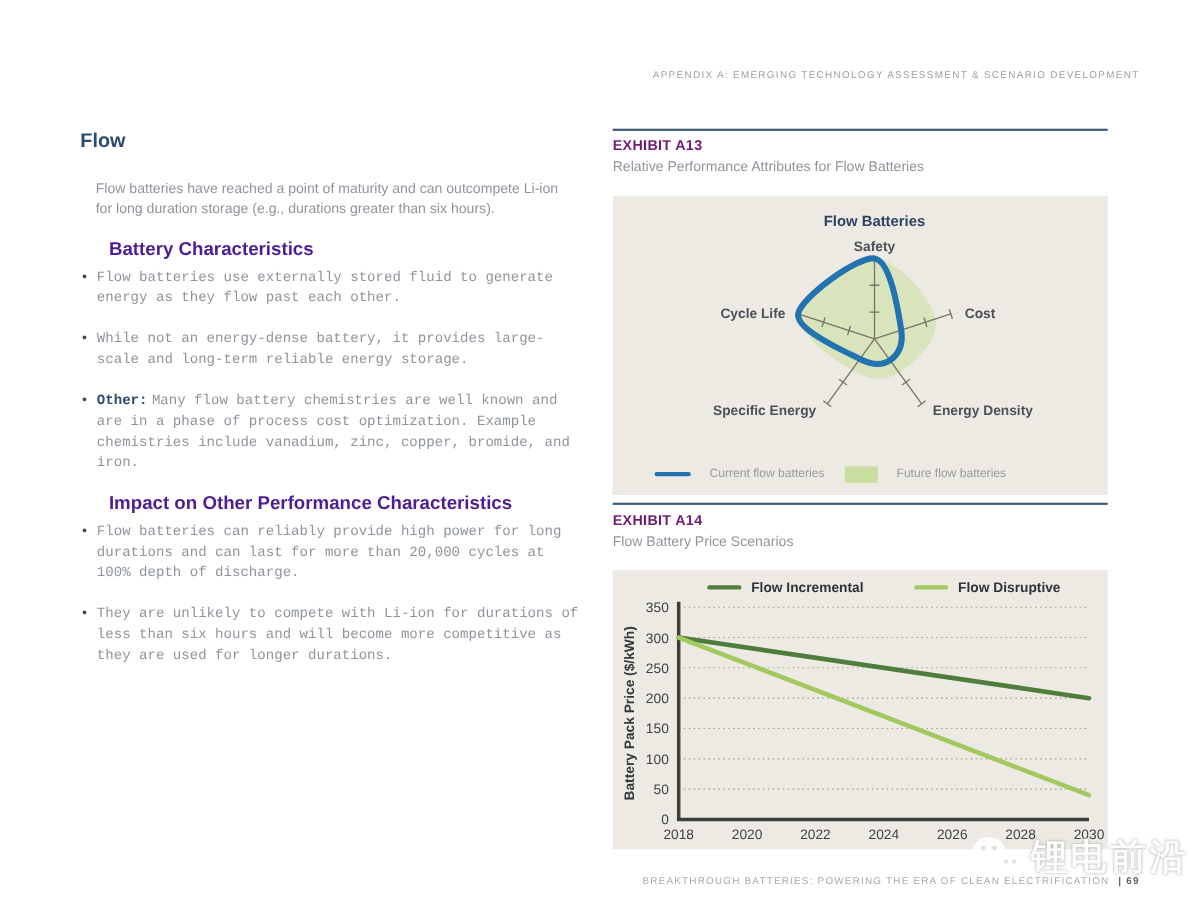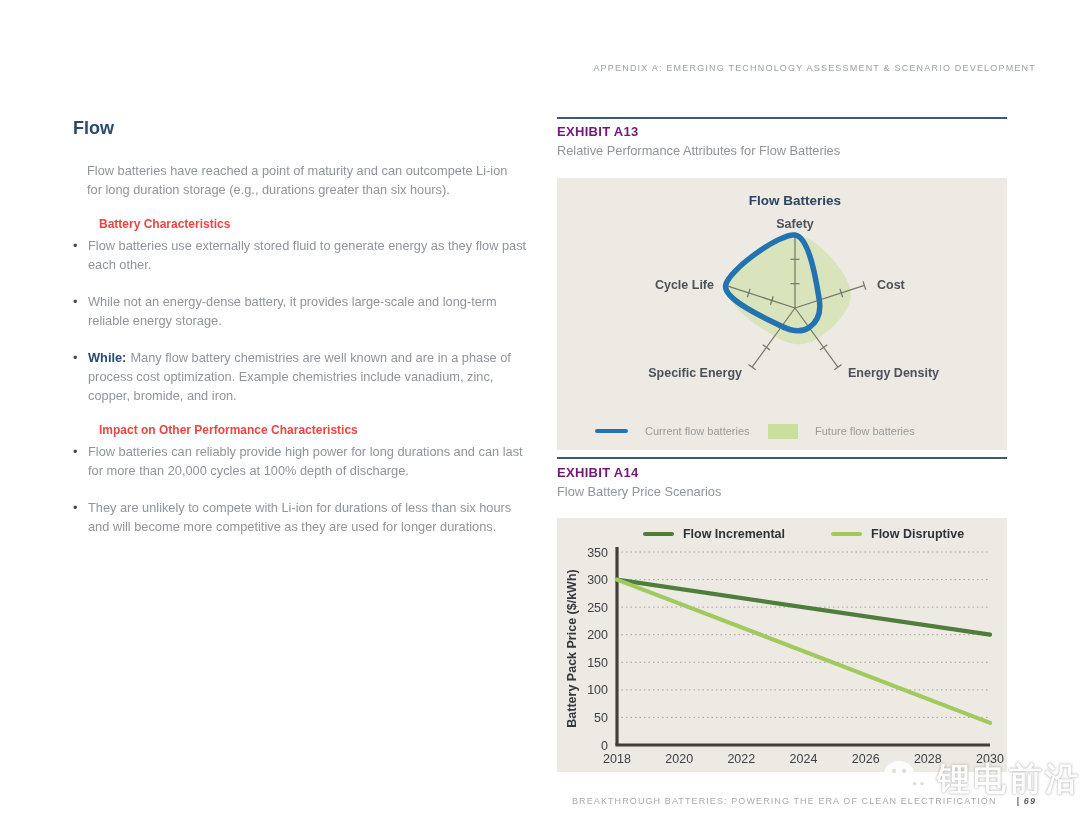--- a/index.html
+++ b/index.html
@@ -9,29 +9,29 @@
   }
   
   .appendix-header {
     position:absolute; top:63px; right:44px;
     font-size:9px; letter-spacing:1.2px; color:#9ba0a6; white-space:nowrap;
   }
   .footer {
     position:absolute; top:796px; right:44px;
     font-size:9px; letter-spacing:1.1px; color:#a6abb0; white-space:nowrap;
   }
-  .footer .pageno { color:#5d6368; font-weight:700; margin-left:20px;font-style:italic; }
+  .footer .pageno { color:#5d6368; font-weight:700; margin-left:8px; }
 
   
   .left-col { position:absolute; left:73px; top:118px; width:454px; }
   .article-title { font-size:18px; color:#2a4a70; font-weight:700; margin:0 0 22px 0; }
   .intro, .bullet { font-size:12.8px; line-height:19px; color:#8f959c; }
   .intro { margin:14px; }
-  .sec-heading { font-size:12px; color:#ef4444; font-weight:700; margin:18px 0 5px 0;padding-left:26px; }
-  .bullet { display:flex; margin:0 0 18px 0; }
+  .sec-heading { font-size:17px; color:#4c1d95; font-weight:700; margin:18px 0 5px 0;padding-left:26px; }
+  .bullet { display:flex; margin:0 0 18px 0;font-family:Liberation Mono, monospace; }
   .bullet .dot { flex:none; width:15px; color:#444b55; }
   .bullet .dot::before { content:"\2022"; }
   .btxt .lead { font-weight:700; color:#2a4a70; }
   .btxt .lead:not(:empty) { margin-right:4px; }
 
   
   .right-col { position:absolute; left:557px; top:0; width:450px; height:834px; }
   .rule { position:absolute; left:0; width:450px; height:2px; background:#3d5a7d; }
   .rule.r1 { top:117px; } .rule.r2 { top:457px; }
   .ex-label { position:absolute; left:0; font-size:13px; font-weight:700; color:#701a75; letter-spacing:.3px; }
@@ -88,21 +88,21 @@
       <span class="dot"></span>
       <span class="btxt"><span class="lead"></span><span>Flow batteries use externally stored fluid to generate energy as they flow past each other.</span></span>
     </div>
     <div class="bullet">
       <span class="dot"></span>
       <span class="btxt"><span class="lead"></span><span>While not an energy-dense battery, it provides large-scale and long-term reliable energy storage.</span></span>
     </div>
 
     <div class="bullet">
       <span class="dot"></span>
-      <span class="btxt"><span class="lead">While:</span><span>Many flow battery chemistries are well known and are in a phase of process cost optimization. Example chemistries include vanadium, zinc, copper, bromide, and iron.</span></span>
+      <span class="btxt"><span class="lead">Other:</span><span>Many flow battery chemistries are well known and are in a phase of process cost optimization. Example chemistries include vanadium, zinc, copper, bromide, and iron.</span></span>
     </div>
 
     <h2 class="sec-heading">Impact on Other Performance Characteristics</h2>
     <div class="bullet">
       <span class="dot"></span>
       <span class="btxt"><span class="lead"></span><span>Flow batteries can reliably provide high power for long durations and can last for more than 20,000 cycles at 100% depth of discharge.</span></span>
     </div>
     <div class="bullet">
       <span class="dot"></span>
       <span class="btxt"><span class="lead"></span><span>They are unlikely to compete with Li-ion for durations of less than six hours and will become more competitive as they are used for longer durations.</span></span>

